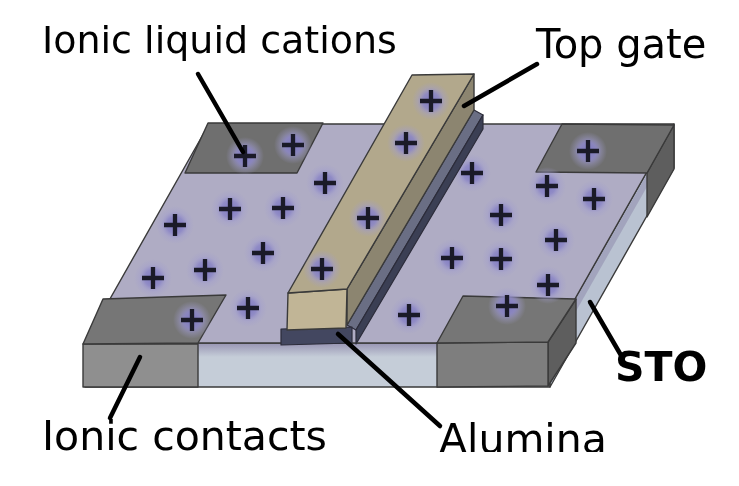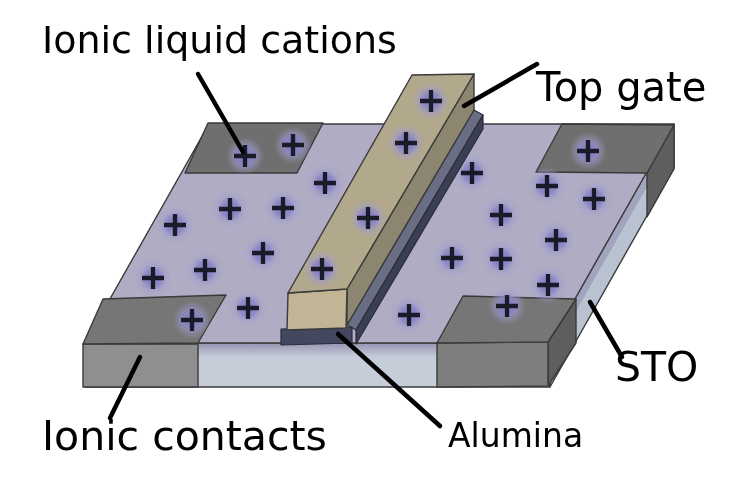--- a/index.html
+++ b/index.html
@@ -12,24 +12,24 @@
   }
   .stage svg{position:absolute;left:0;top:0;}
   .lbl{
     position:absolute;
     color:#000;
     line-height:1;
     white-space:nowrap;
     letter-spacing:0;
   }
   #lbl-ionic  {left:42px;  top:21px;  font-size:38px;}
-  #lbl-topgate{left:536px; top:24px;  font-size:40px;margin-top:43px;}
+  #lbl-topgate{left:536px; top:24px;  font-size:40px;}
   #lbl-ohmic  {left:42px;  top:416px; font-size:41px;}
-  #lbl-alumina{left:448px; top:419px; font-size:33px;}
-  #lbl-sto    {left:615px; top:347px; font-size:41px;}
+  #lbl-alumina{left:439px; top:419px; font-size:41px;}
+  #lbl-sto    {left:615px; top:347px; font-size:41px;font-weight:bold;}
 </style>
 </head>
 <body>
 
 <div class="stage">
 
   <svg id="scene" width="739" height="486" viewBox="0 0 739 486">
       <defs>
       <radialGradient id="catG">
         <stop offset="0" stop-color="#7d78c0"></stop>

